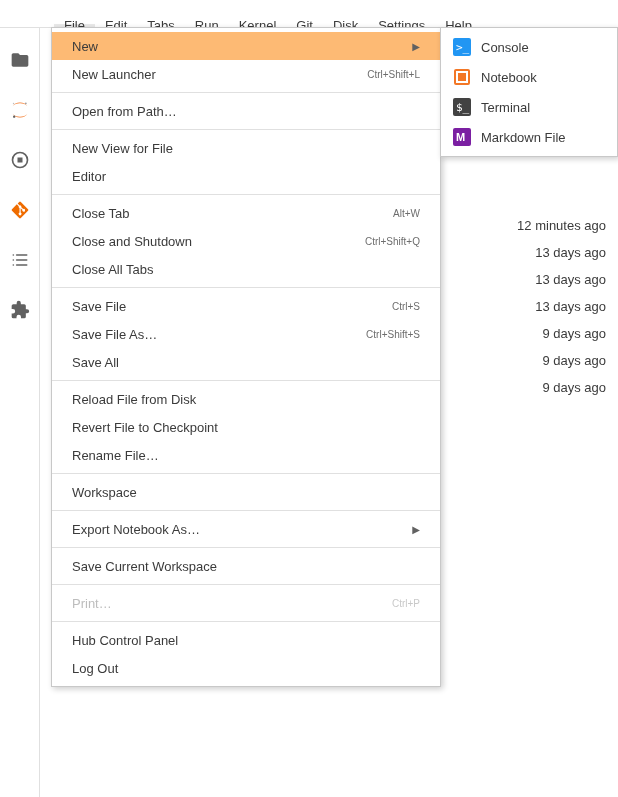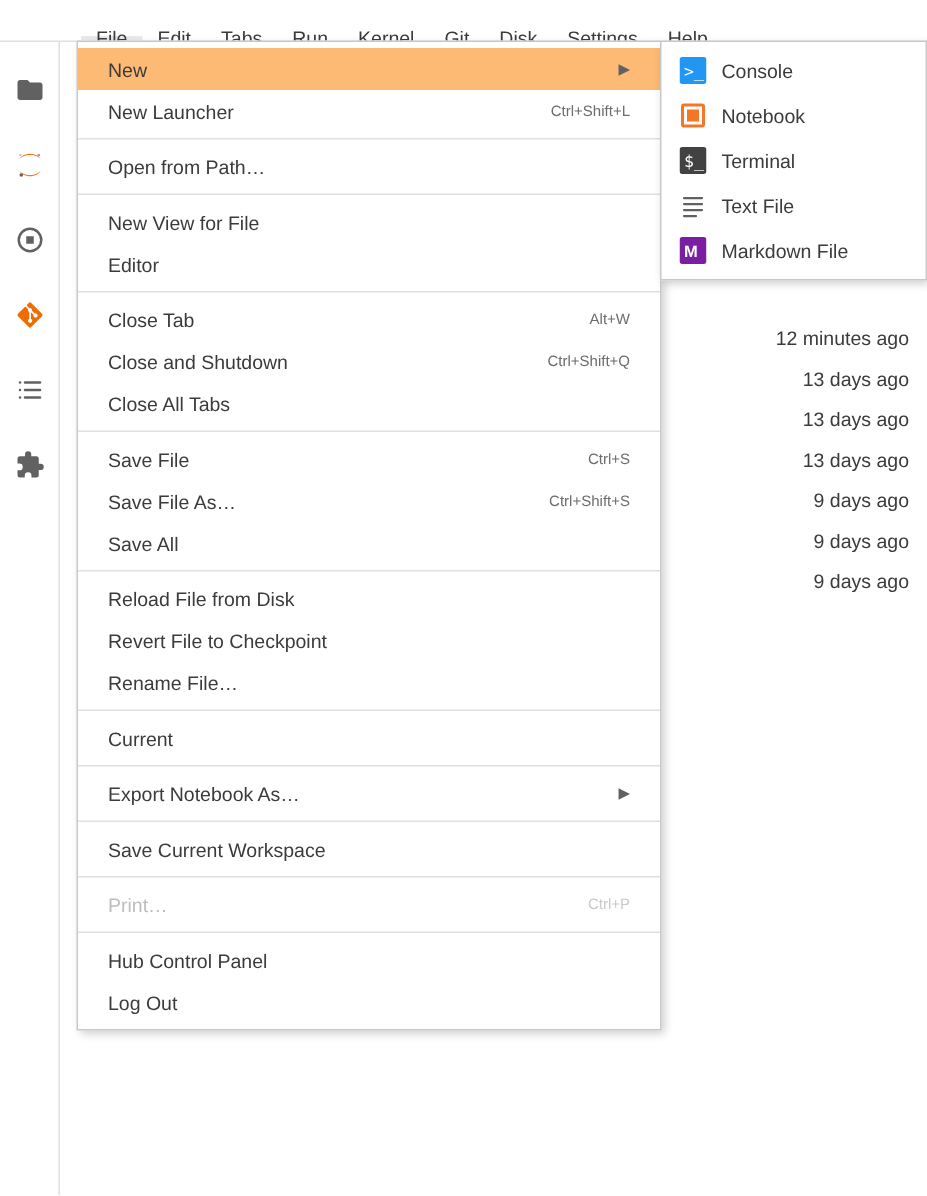--- a/index.html
+++ b/index.html
@@ -188,21 +188,21 @@
     </div>
     <div class="menu-row">
       <span class="label">Revert File to Checkpoint</span>
     </div>
     <div class="menu-row">
       <span class="label">Rename File…</span>
     </div>
     <div class="menu-sep"></div>
 
     <div class="menu-row">
-      <span class="label">Current</span>
+      <span class="label">Workspace</span>
     </div>
     <div class="menu-sep"></div>
 
     <div class="menu-row">
       <span class="label">Export Notebook As…</span>
       <span class="submenu-arrow">▶</span>
     </div>
     <div class="menu-sep"></div>
 
     <div class="menu-row">
@@ -247,31 +247,20 @@
       <span class="sub-icon">
         <svg viewBox="0 0 18 18">
             <rect width="18" height="18" rx="2" fill="#424242"></rect>
             <text x="3" y="13" font-size="11" font-family="monospace" fill="#fff">$_</text>
           </svg>
       </span>
       <span class="label">Terminal</span>
     </div>
     <div class="menu-row">
       <span class="sub-icon">
-        <svg viewBox="0 0 18 18" fill="none" stroke="#616161" stroke-width="1.5" stroke-linecap="round">
-            <line x1="3" y1="4" x2="15" y2="4"></line>
-            <line x1="3" y1="8" x2="15" y2="8"></line>
-            <line x1="3" y1="12" x2="15" y2="12"></line>
-            <line x1="3" y1="16" x2="11" y2="16"></line>
-          </svg>
-      </span>
-      <span class="label">Text File</span>
-    </div>
-    <div class="menu-row">
-      <span class="sub-icon">
         <svg viewBox="0 0 18 18">
             <rect width="18" height="18" rx="2" fill="#7b1fa2"></rect>
             <text x="3" y="13" font-size="11" font-weight="bold" font-family="sans-serif" fill="#fff">M</text>
           </svg>
       </span>
       <span class="label">Markdown File</span>
     </div>
   </div>
 
 </div>

